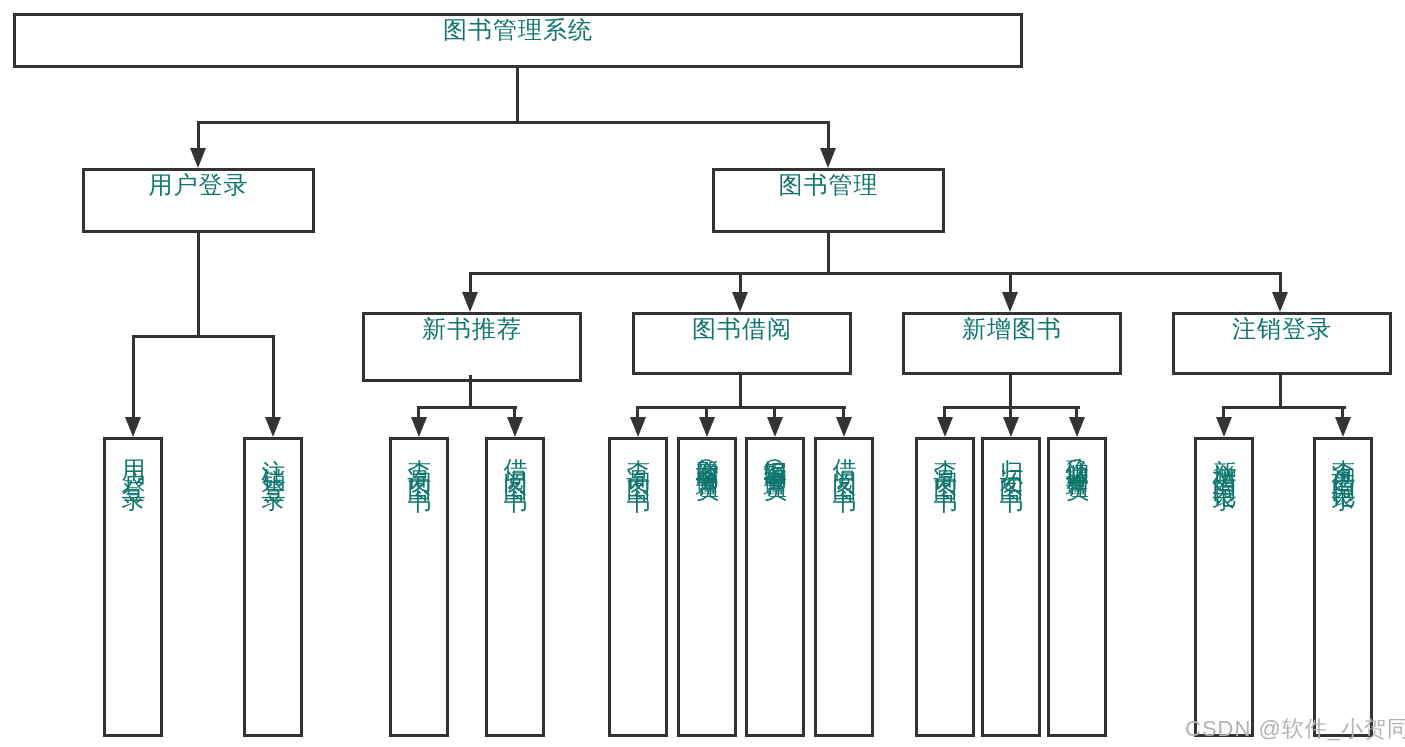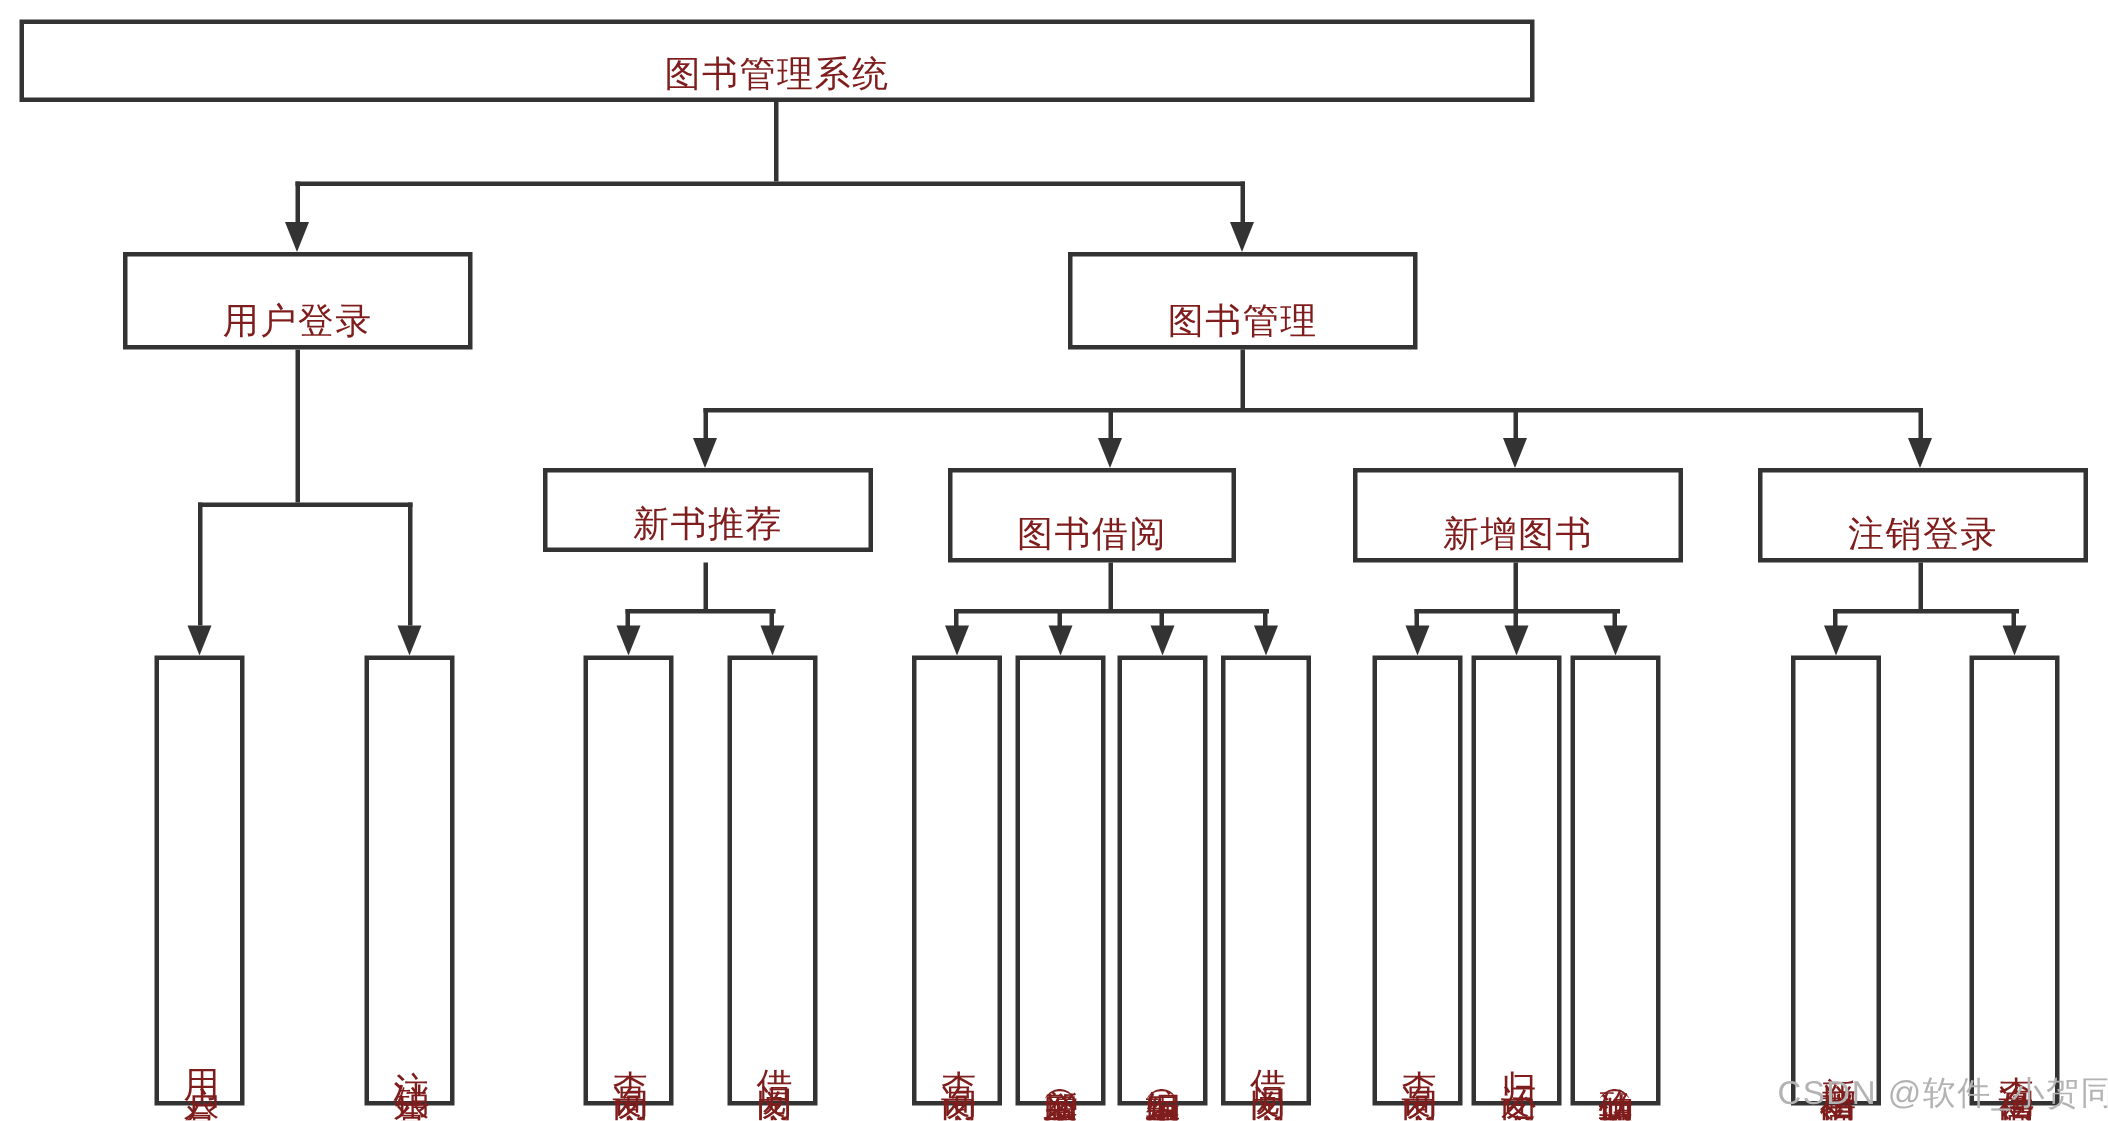--- a/index.html
+++ b/index.html
@@ -2,22 +2,22 @@
 <html><head>
 <meta charset="utf-8">
 <style>
   html,body { margin:0; padding:0; background:#ffffff; }
   .stage {
     position:relative; width:1405px; height:747px; background:#ffffff;
     font-family:"Liberation Sans", sans-serif; overflow:hidden;
   }
   .box {
     position:absolute; box-sizing:border-box; background:#ffffff;
-    border:3px solid #333333; display:flex; align-items:flex-end; justify-content:center;
-    color:#7f1d1d; font-size:24px; letter-spacing:1px; line-height:1.2;
+    border:3px solid #333333; display:flex; align-items:flex-start; justify-content:center;
+    color:#0f766e; font-size:24px; letter-spacing:1px; line-height:1.2;
   }
   .leaf span {
     writing-mode:vertical-rl; text-orientation:mixed;
   }
   .v4 span  { letter-spacing:10px; }
   .v6 span  { letter-spacing:6px; }
   .v10      { font-size:23px; }
   .v10 span { letter-spacing:3px; }
   .hline, .vline { position:absolute; background:#333333; }
   .hline { height:3px; }
@@ -66,24 +66,24 @@
   <div class="hline" style="left:469px;top:272px;width:813px"></div>
   <div class="vline" style="left:469px;top:272px;height:21px"></div>
   <div class="arrow" style="left:462px;top:292px"></div>
   <div class="vline" style="left:739px;top:272px;height:21px"></div>
   <div class="arrow" style="left:732px;top:292px"></div>
   <div class="vline" style="left:1009px;top:272px;height:21px"></div>
   <div class="arrow" style="left:1002px;top:292px"></div>
   <div class="vline" style="left:1279px;top:272px;height:21px"></div>
   <div class="arrow" style="left:1272px;top:292px"></div>
 
-  <div class="box" style="left:362px;top:312px;width:220px;height:56px">
+  <div class="box" style="left:362px;top:312px;width:220px;height:70px">
     <span>新书推荐</span>
   </div>
-  <div class="box" style="left:632px;top:312px;width:192px;height:63px">
+  <div class="box" style="left:632px;top:312px;width:220px;height:63px">
     <span>图书借阅</span>
   </div>
   <div class="box" style="left:902px;top:312px;width:220px;height:63px">
     <span>新增图书</span>
   </div>
   <div class="box" style="left:1172px;top:312px;width:220px;height:63px">
     <span>注销登录</span>
   </div>
 
   <div class="vline" style="left:469px;top:375px;height:31px"></div>

